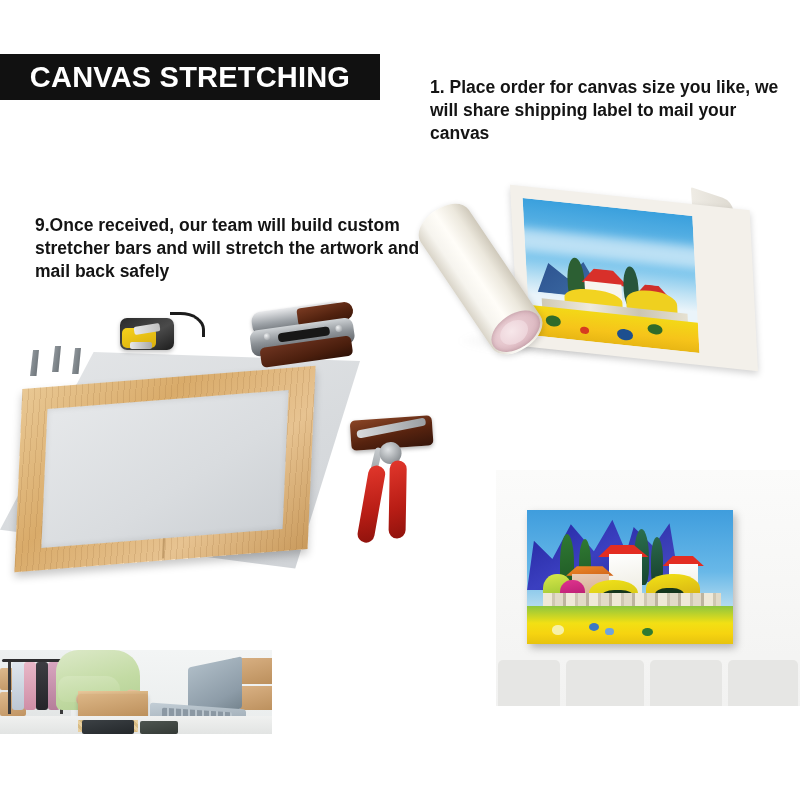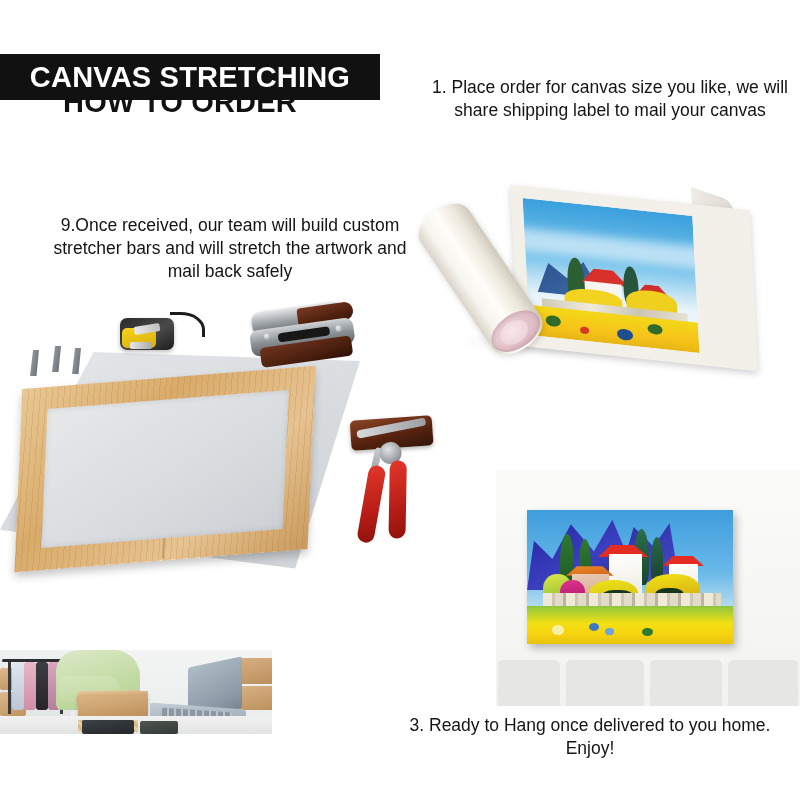--- a/index.html
+++ b/index.html
@@ -9,21 +9,21 @@
 
   
   .title-bar{position:absolute;left:0;top:34px;width:380px;height:46px;background:#111111;
              display:flex;align-items:center;justify-content:center;margin-top:20px;}
   .title-bar span{color:#ffffff;font-size:29px;font-weight:700;letter-spacing:.2px;
                   font-family:"Liberation Sans",sans-serif;}
   .subtitle{position:absolute;left:0;top:86px;width:360px;text-align:center;
             font-size:29px;font-weight:700;color:#111;letter-spacing:.2px;}
 
   
-  .cap{position:absolute;font-weight:400;color:#141414;text-align:center;line-height:1.30;}
+  .cap{position:absolute;font-weight:700;color:#141414;line-height:1.30;}
   #step1-text{left:430px;top:76px;width:360px;font-size:17.5px;}
   #step2-text{left:35px;top:214px;width:390px;font-size:17.5px;}
   #step3-text{left:385px;top:714px;width:410px;font-size:17.5px;}
   #ship-text{left:0px;top:740px;width:272px;font-size:19px;letter-spacing:.3px;}
 
   
   .photo-roll{position:absolute;left:446px;top:176px;width:350px;height:212px;}
   .roll-shadow{position:absolute;left:10px;top:150px;width:300px;height:30px;
      background:radial-gradient(ellipse at 50% 50%, rgba(120,120,120,.35), rgba(255,255,255,0) 70%);
      filter:blur(3px);}
@@ -195,21 +195,20 @@
      background:repeating-linear-gradient(45deg,#e8cf9f 0 3px,#d8bb83 3px 6px);}
 </style>
 </head>
 <body>
 
 <div class="stage">
 
   <div class="title-bar">
     <span>CANVAS STRETCHING</span>
   </div>
-  <div class="subtitle">HOW TO ORDER</div>
 
   <div class="cap" id="step1-text">1.   Place order for canvas size you like, we will share shipping label to mail your canvas</div>
 
   <div class="photo-roll">
     <div class="roll-shadow"></div>
 
     <div class="sheet-edge"></div>
 
     <div class="sheet">
       <div class="print">
@@ -321,21 +320,20 @@
 
       <div class="a-wallrow"></div>
       <div class="a-ground"></div>
       <div class="a-flower" style="left:30%;top:84%;width:5%;height:6%;background:#3b78c4;"></div>
       <div class="a-flower" style="left:38%;top:88%;width:4%;height:5%;background:#6fa3dd;"></div>
       <div class="a-flower" style="left:12%;top:86%;width:6%;height:7%;background:#f7f1a8;"></div>
       <div class="a-flower" style="left:56%;top:88%;width:5%;height:6%;background:#2f7a32;"></div>
     </div>
   </div>
 
-  <div class="cap" id="step3-text">3. Ready to Hang once delivered to you home. Enjoy!</div>
 
   <div class="photo-ship">
     <div class="sh-wallbg"></div>
 
     <div class="sh-boxL" style="left:0px;top:18px;width:22px;height:22px;"></div>
     <div class="sh-boxL" style="left:0px;top:42px;width:26px;height:24px;"></div>
 
     <div class="sh-rack">
       <div class="sh-rackbar"></div>
       <div class="sh-rackleg" style="left:6px;"></div>

